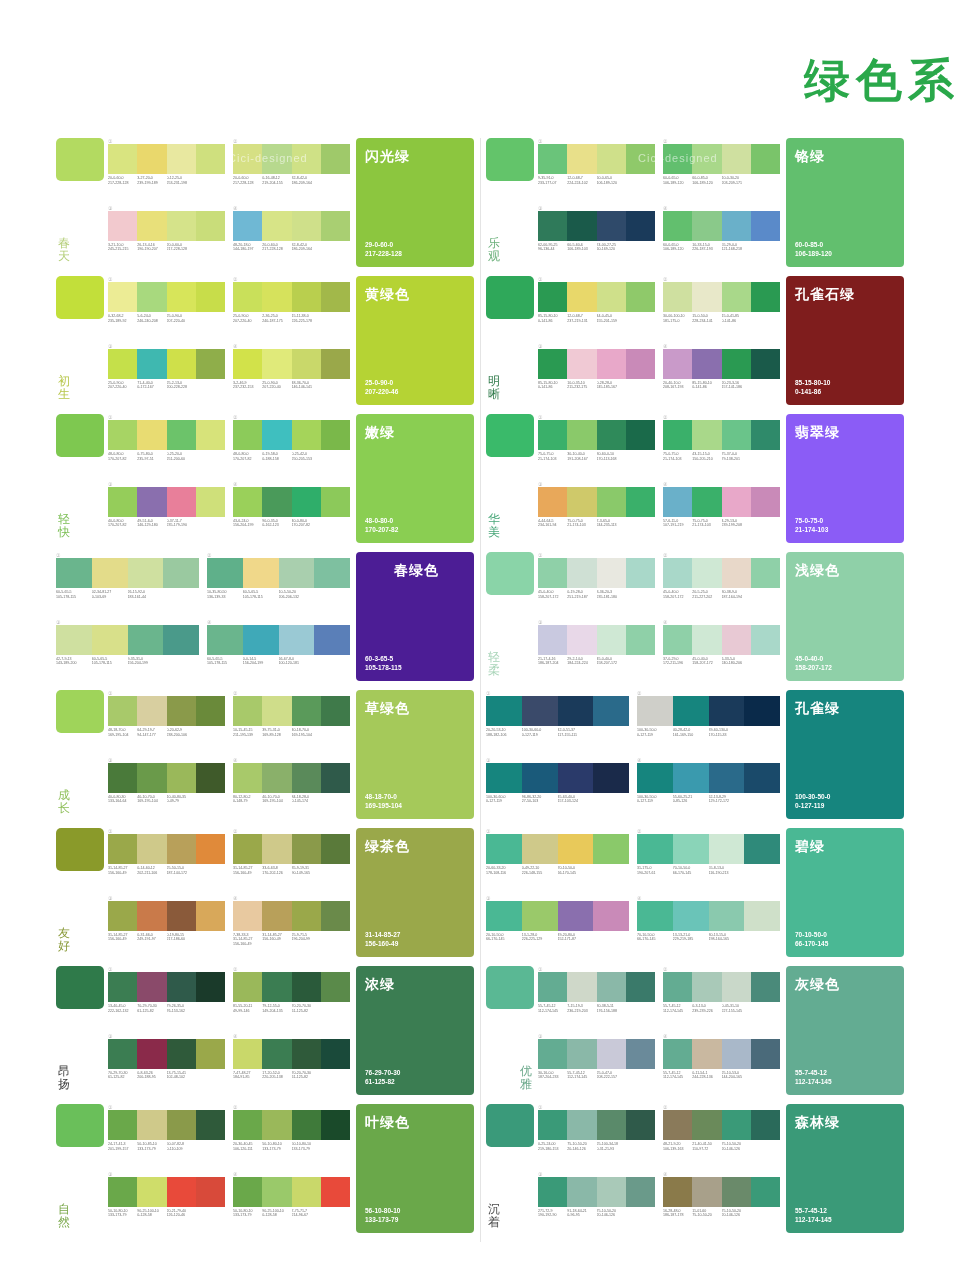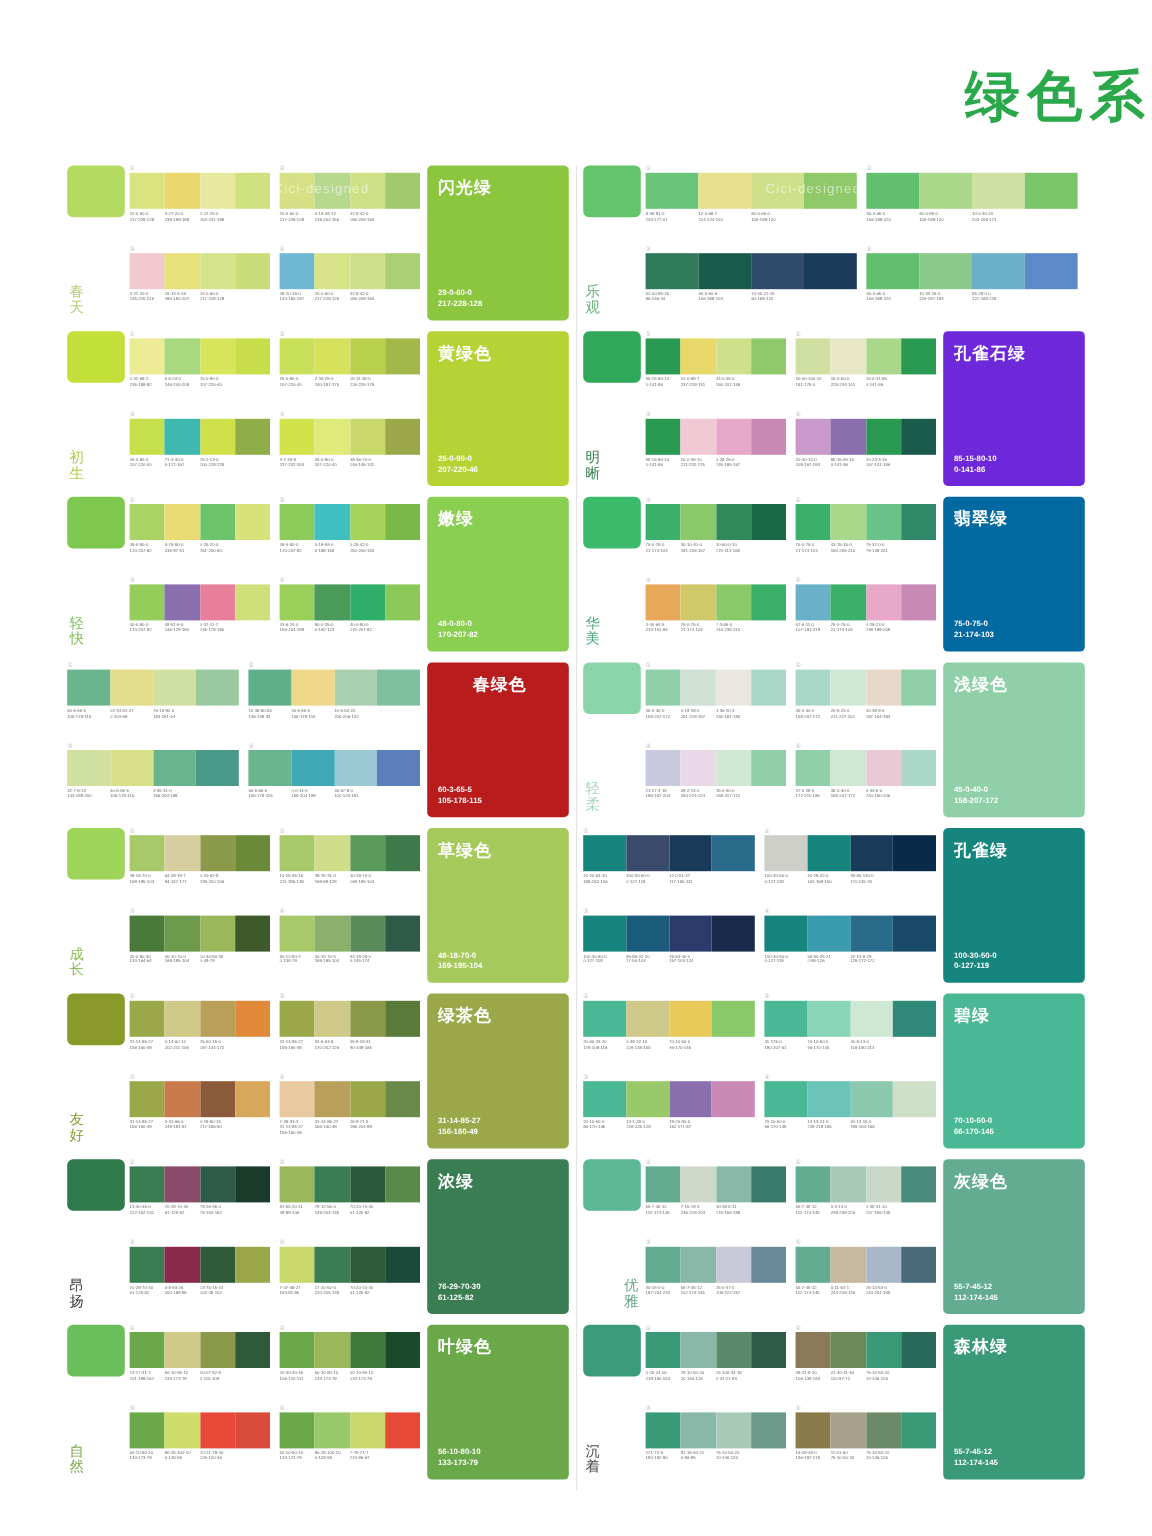--- a/index.html
+++ b/index.html
@@ -447,21 +447,21 @@
               <div class="cc" style="white-space: pre-line;">60-5-65-5
 105-178-115</div>
               <div class="cc" style="white-space: pre-line;">0-0-14-5
 156-204-199</div>
               <div class="cc" style="white-space: pre-line;">66-67-8-0
 100-120-181</div>
               <div class="cc" style="white-space: pre-line;"></div>
             </div>
           </div>
         </div>
-        <div class="big" style="background: #b91c1c; padding-left: 38px;">
+        <div class="big" style="background: #4c1d95; padding-left: 38px;">
           <div class="big-name">春绿色</div>
           <div class="big-code">60-3-65-5
 105-178-115</div>
         </div>
       </div>
       <div class="row">
         <div class="mood">
           <div class="mood-swatch" style="background: rgb(159, 212, 90);"></div>
           <div class="mood-label" style="color: rgb(143, 191, 90);">成长</div>
         </div>
@@ -878,20 +878,25 @@
               <div class="cc" style="white-space: pre-line;">60-0-65-0
 106-189-120</div>
               <div class="cc" style="white-space: pre-line;">10-33-15-0
 226-187-193</div>
               <div class="cc" style="white-space: pre-line;">55-29-0-0
 121-168-218</div>
               <div class="cc" style="white-space: pre-line;"></div>
             </div>
           </div>
         </div>
+        <div class="big" style="background: rgb(98, 191, 110);">
+          <div class="big-name">铬绿</div>
+          <div class="big-code">60-0-85-0
+106-189-120</div>
+        </div>
       </div>
       <div class="row">
         <div class="mood">
           <div class="mood-swatch" style="background: rgb(47, 168, 90);"></div>
           <div class="mood-label" style="color: rgb(47, 122, 74);">明晰</div>
         </div>
         <div class="quads">
           <div class="quad">
             <div class="quad-num">①</div>
             <div class="quad-strip">
@@ -958,21 +963,21 @@
               <div class="cc" style="white-space: pre-line;">20-40-10-0
 208-167-193</div>
               <div class="cc" style="white-space: pre-line;">85-15-80-10
 0-141-86</div>
               <div class="cc" style="white-space: pre-line;">20-23-3-16
 157-141-186</div>
               <div class="cc" style="white-space: pre-line;"></div>
             </div>
           </div>
         </div>
-        <div class="big" style="background: #6d28d9;">
+        <div class="big" style="background: #7f1d1d;">
           <div class="big-name">孔雀石绿</div>
           <div class="big-code">85-15-80-10
 0-141-86</div>
         </div>
       </div>
       <div class="row">
         <div class="mood">
           <div class="mood-swatch" style="background: rgb(58, 186, 106);"></div>
           <div class="mood-label" style="color: rgb(74, 168, 122);">华美</div>
         </div>
@@ -1043,21 +1048,21 @@
               <div class="cc" style="white-space: pre-line;">57-6-11-0
 107-191-219</div>
               <div class="cc" style="white-space: pre-line;">75-0-75-0
 21-174-103</div>
               <div class="cc" style="white-space: pre-line;">4-29-13-0
 239-199-208</div>
               <div class="cc" style="white-space: pre-line;"></div>
             </div>
           </div>
         </div>
-        <div class="big" style="background: #0369a1;">
+        <div class="big" style="background: #8b5cf6;">
           <div class="big-name">翡翠绿</div>
           <div class="big-code">75-0-75-0
 21-174-103</div>
         </div>
       </div>
       <div class="row">
         <div class="mood">
           <div class="mood-swatch" style="background: rgb(138, 212, 168);"></div>
           <div class="mood-label" style="color: rgb(168, 212, 184);">轻柔</div>
         </div>

